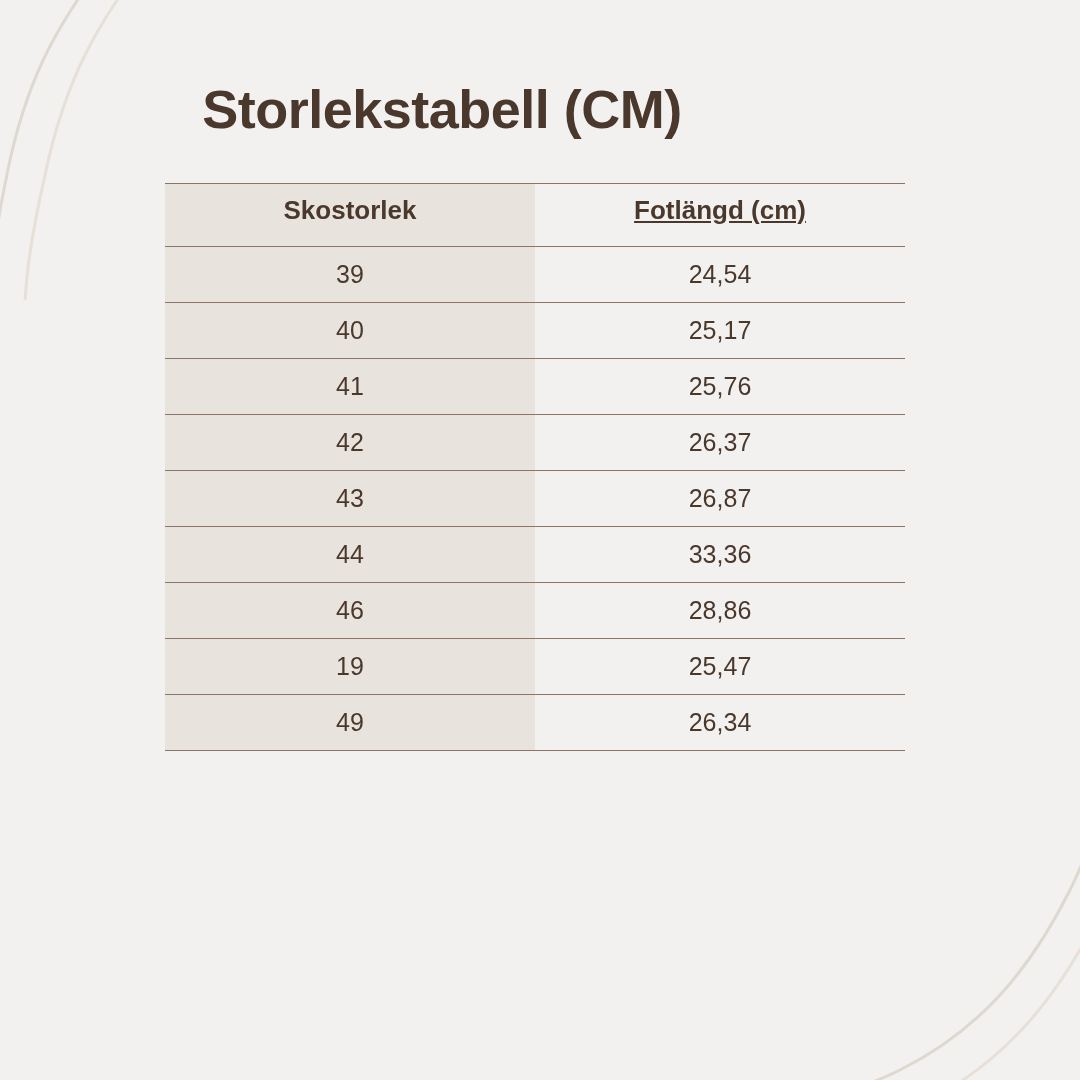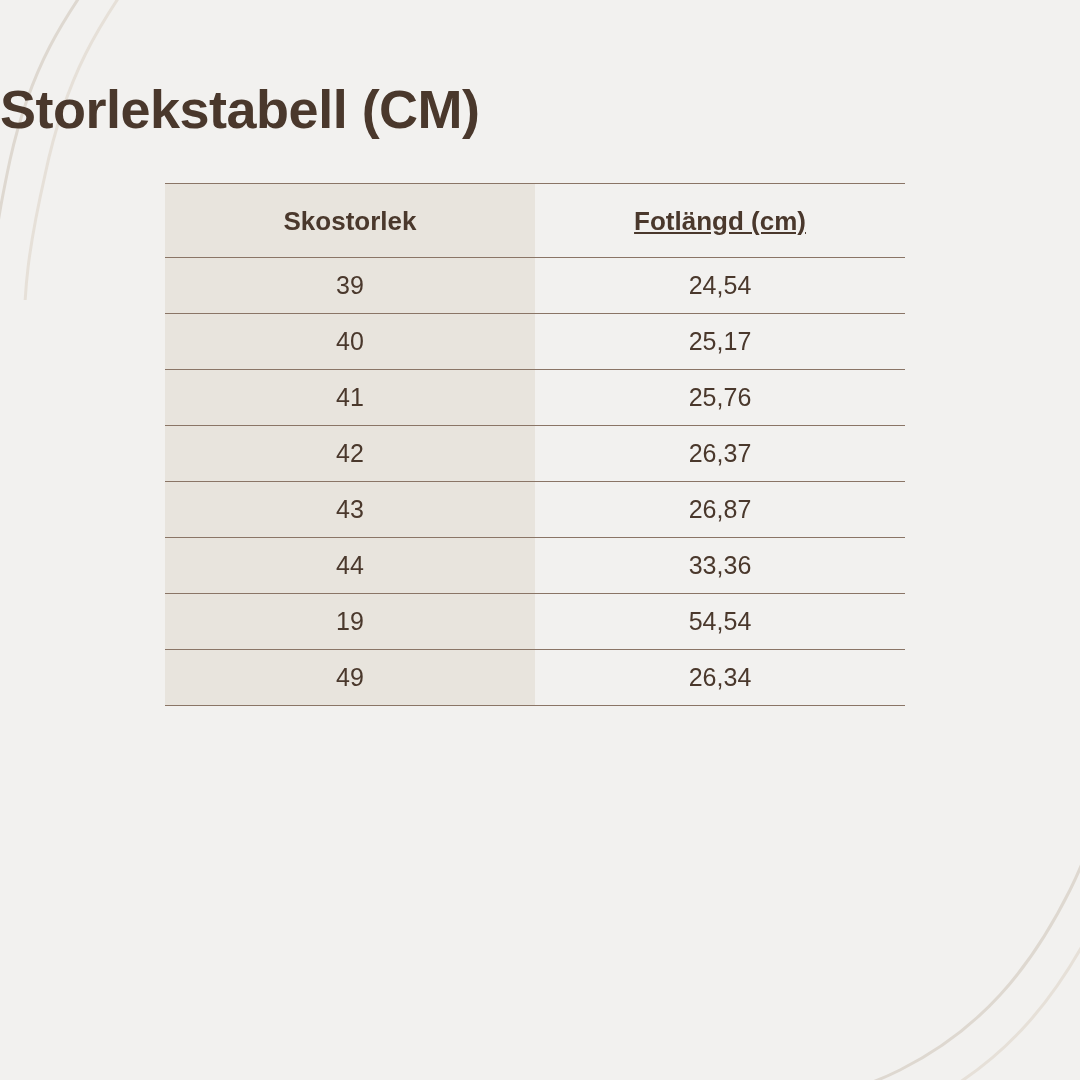--- a/index.html
+++ b/index.html
@@ -41,20 +41,21 @@
     width: 1080px;
     height: 1080px;
     box-sizing: border-box;
   }
 
   .title {
     position: absolute;
     top: 78px;
     left: 0;
     width: 884px;
+    text-align: center;
     font-size: 54px;
     font-weight: bold;
     color: #4a382c;
     letter-spacing: -0.5px;
   }
 
   .table-wrap {
     position: absolute;
     top: 183px;
     left: 165px;
@@ -67,21 +68,21 @@
     table-layout: fixed;
   }
 
   table.size-table col.c-size { width: 370px; }
   table.size-table col.c-len  { width: 370px; }
 
   table.size-table thead th {
     font-size: 26px;
     font-weight: bold;
     color: #4a382c;
-    padding: 22px 0 20px 0;
+    padding: 11px 0 20px 0;
     text-align: center;
     border-bottom: 1.5px solid #8a7566;
     border-top: 1.5px solid #8a7566;
   }
   table.size-table thead th.col-size {
     background: #e8e4dd;
   }
   table.size-table thead th.col-len {
     background: transparent;
     text-decoration: underline;
@@ -153,22 +154,26 @@
         </tr>
         <tr>
           <td class="col-size">43</td>
           <td class="col-len">26,87</td>
         </tr>
         <tr>
           <td class="col-size">44</td>
           <td class="col-len">33,36</td>
         </tr>
         <tr>
+          <td class="col-size">46</td>
+          <td class="col-len">28,86</td>
+        </tr>
+        <tr>
           <td class="col-size">19</td>
-          <td class="col-len">54,54</td>
+          <td class="col-len">25,47</td>
         </tr>
         <tr>
           <td class="col-size">49</td>
           <td class="col-len">26,34</td>
         </tr>
       </tbody>
     </table>
   </div>
 
 </div>

